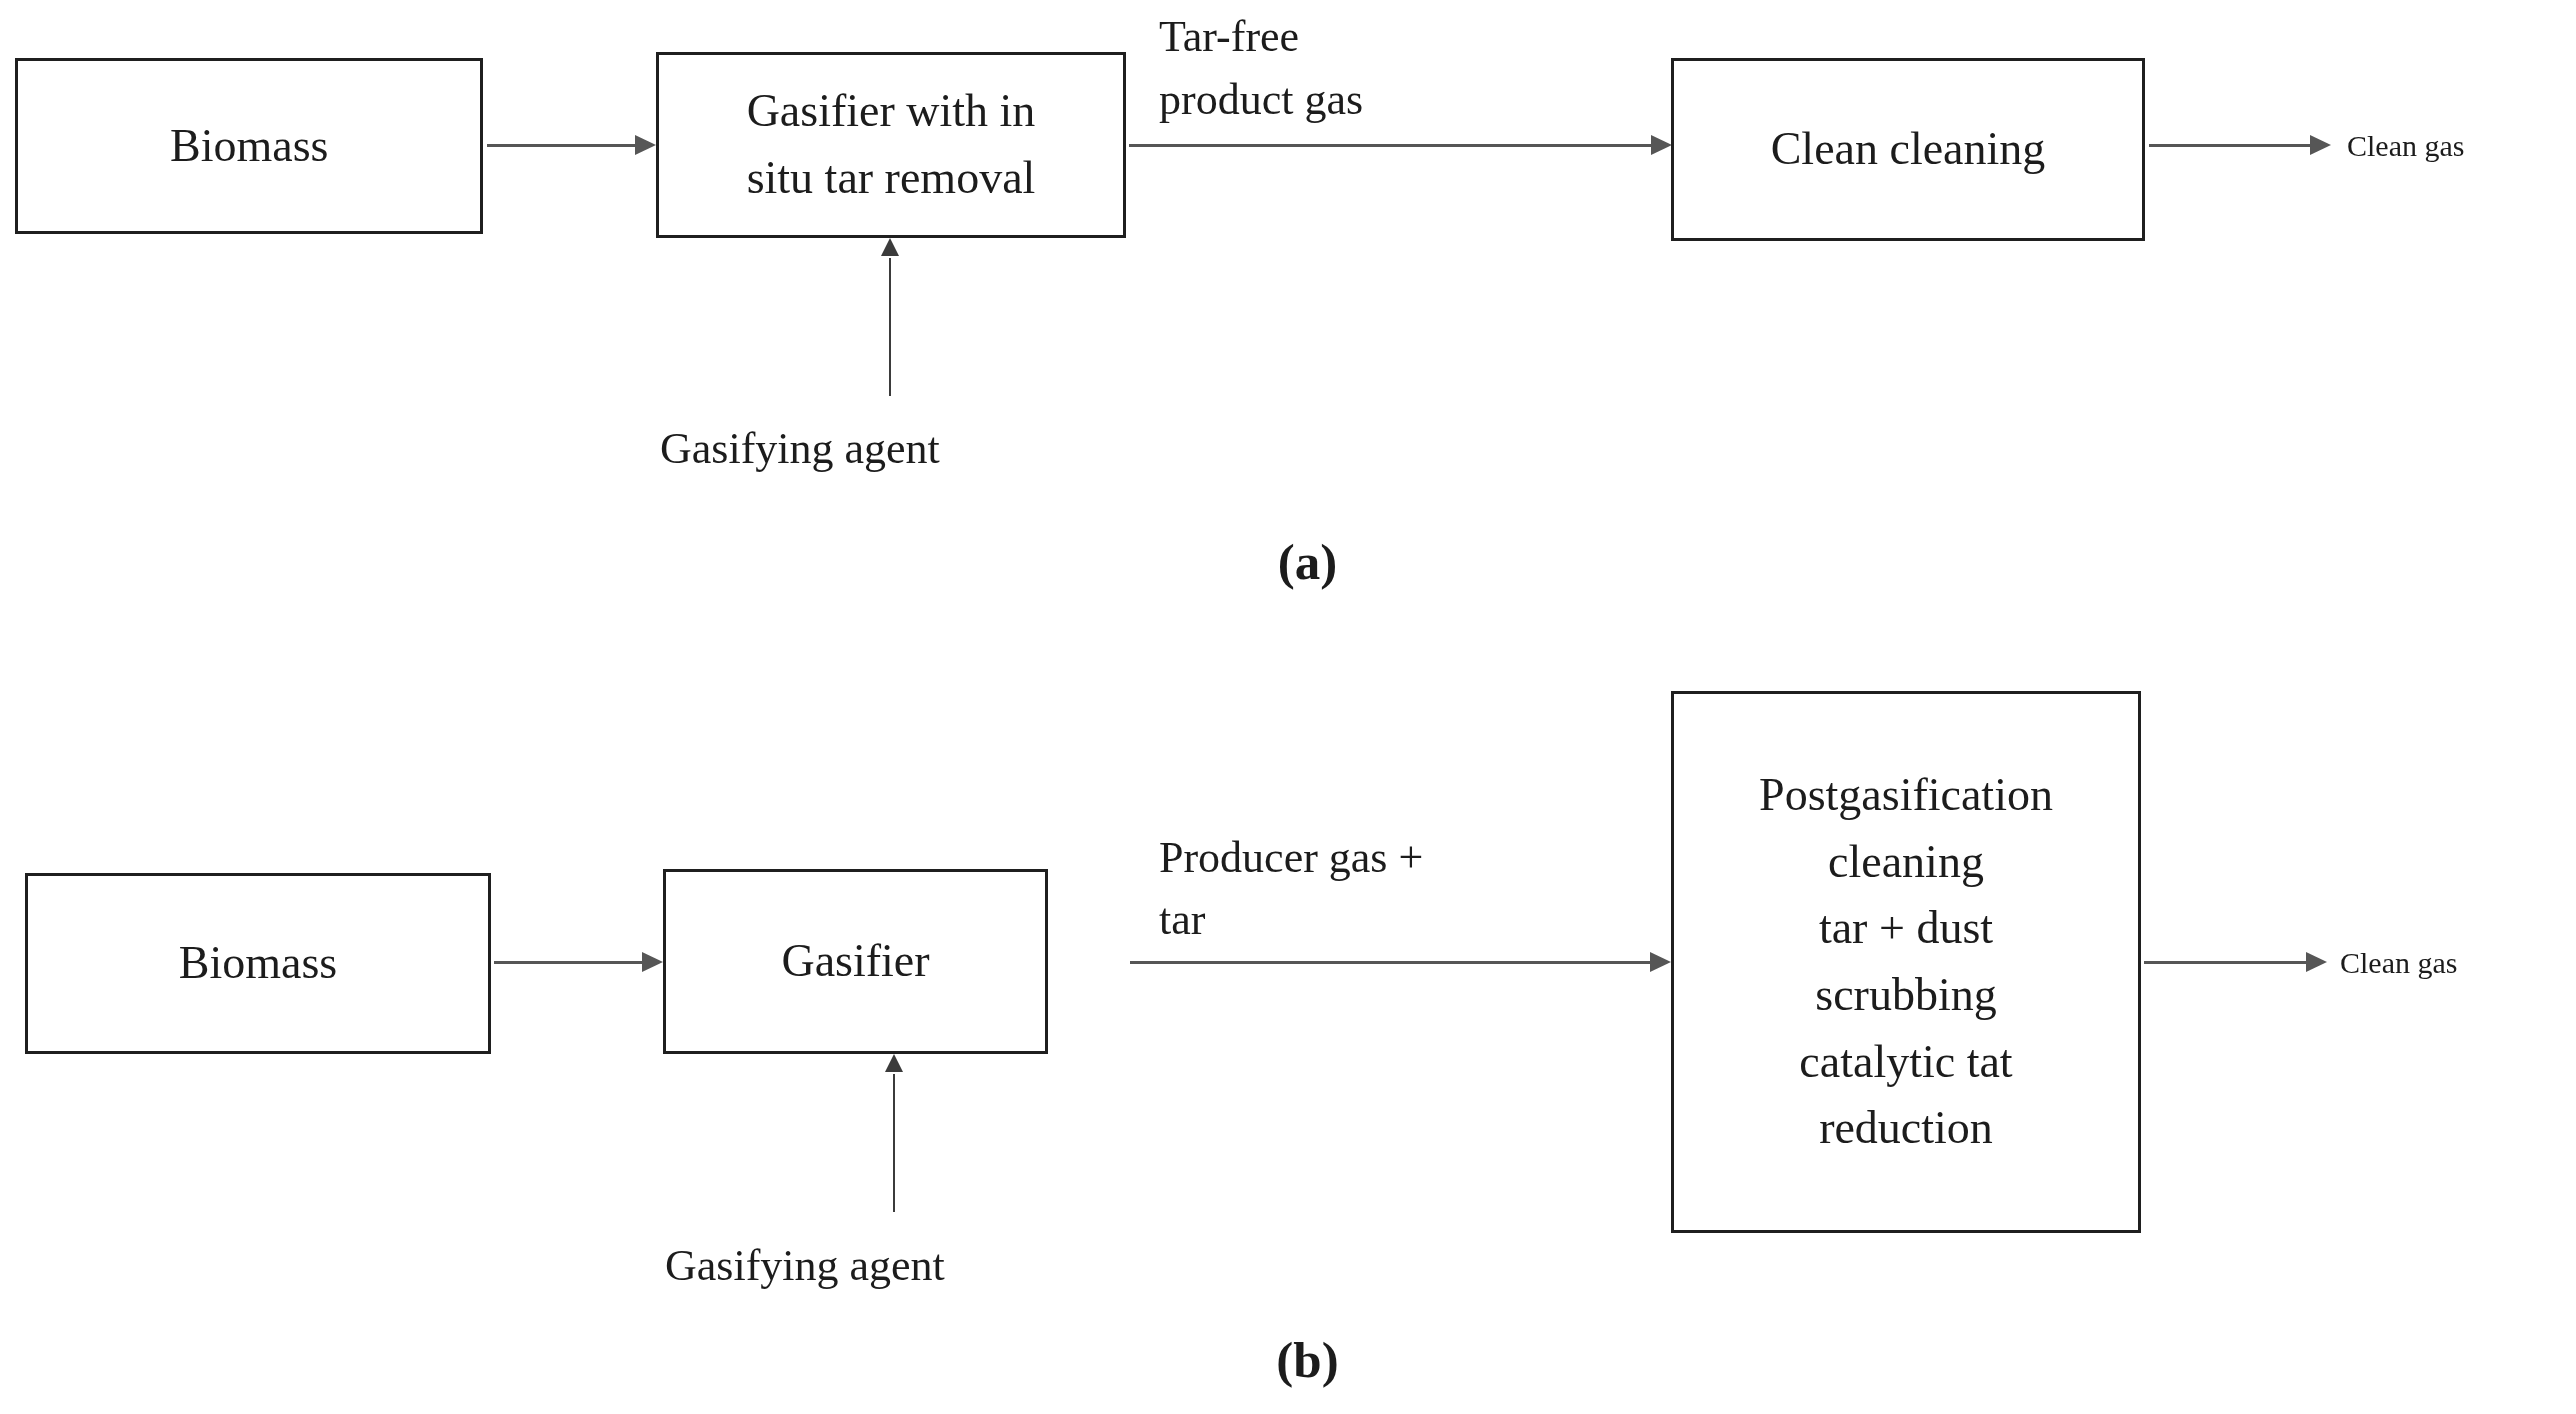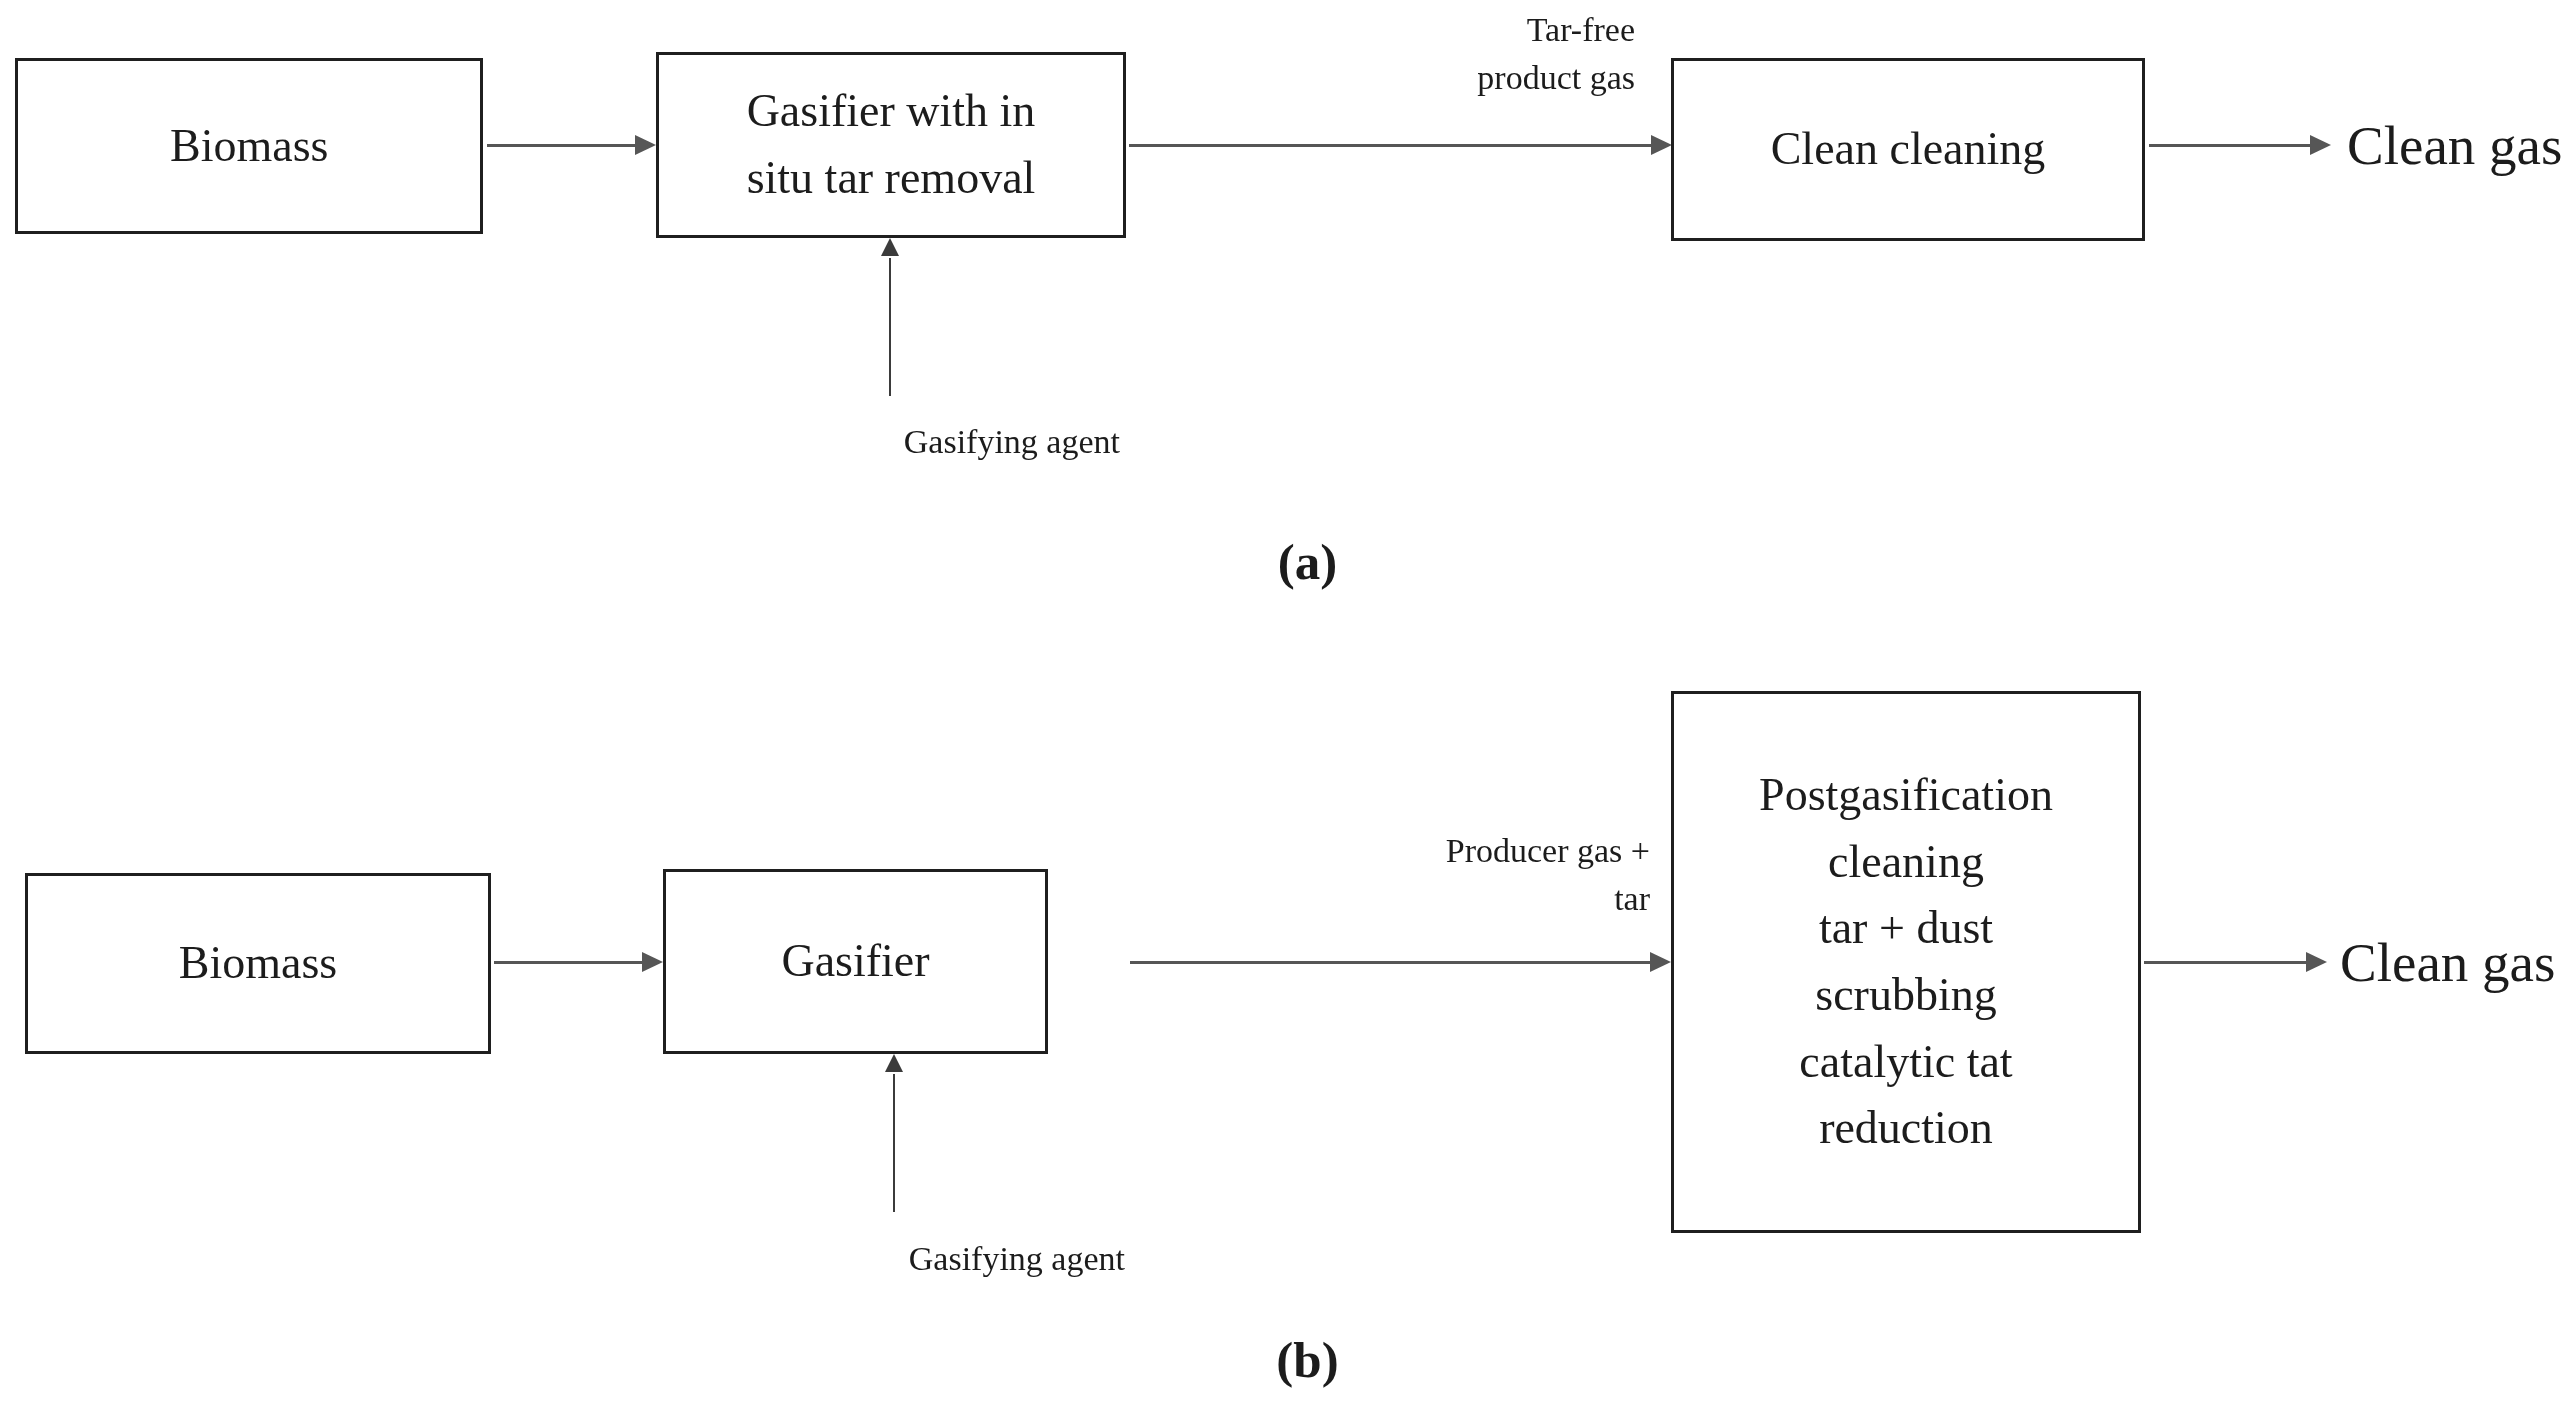--- a/index.html
+++ b/index.html
@@ -37,28 +37,28 @@
   }
   .vflow-line{position:absolute;width:2.3px;background:var(--vline);}
   .head-up{
     position:absolute;width:0;height:0;
     border-left:9.2px solid transparent;
     border-right:9.2px solid transparent;
     border-bottom:18.4px solid var(--vline);
   }
   .free-label{
     position:absolute;
-    font-size:34px;line-height:1.42;
-    text-align:right;
+    font-size:44px;line-height:1.42;
+    text-align:left;
     white-space:pre-line;
   }
   .side-text{
     position:absolute;
     display:flex;align-items:center;
-    font-size:55px;
+    font-size:30px;
   }
   .caption{
     position:absolute;
     font-size:51px;font-weight:700;
     text-align:center;
   }
 </style>
 </head>
 <body>
 

